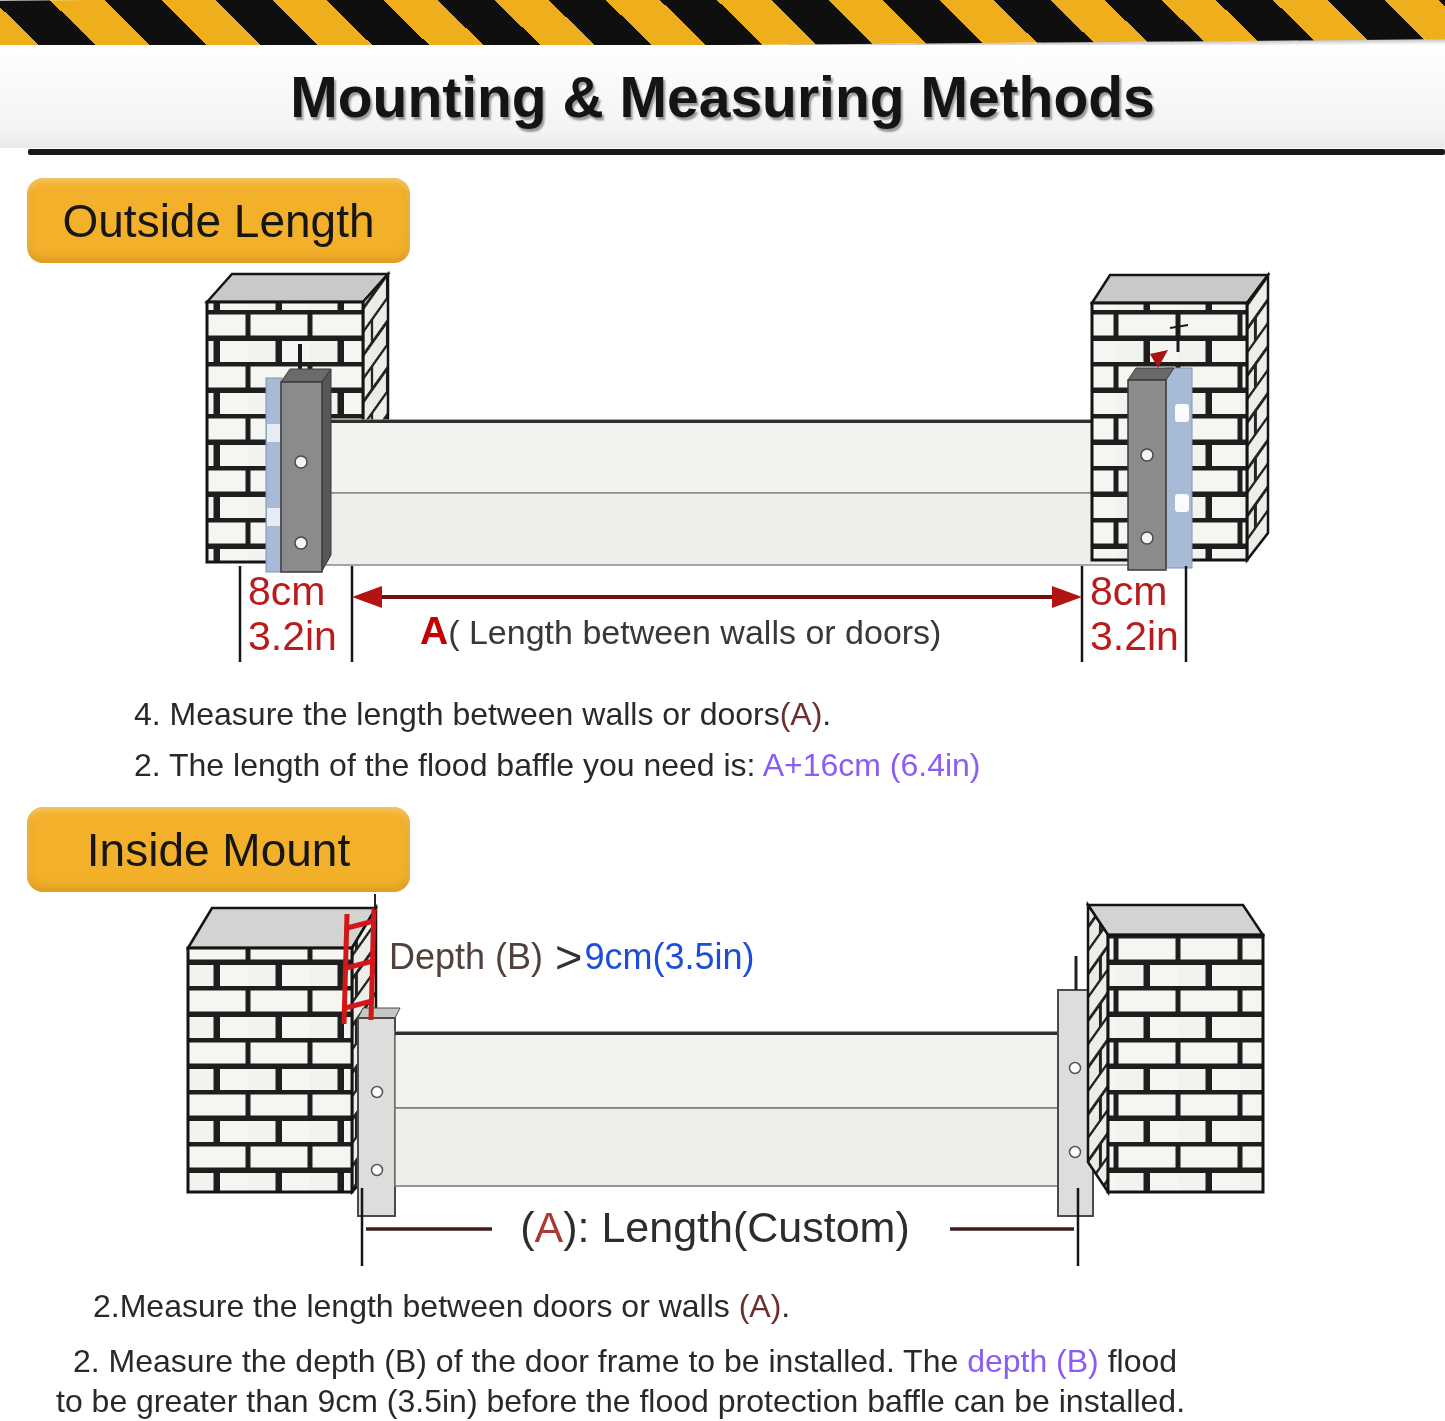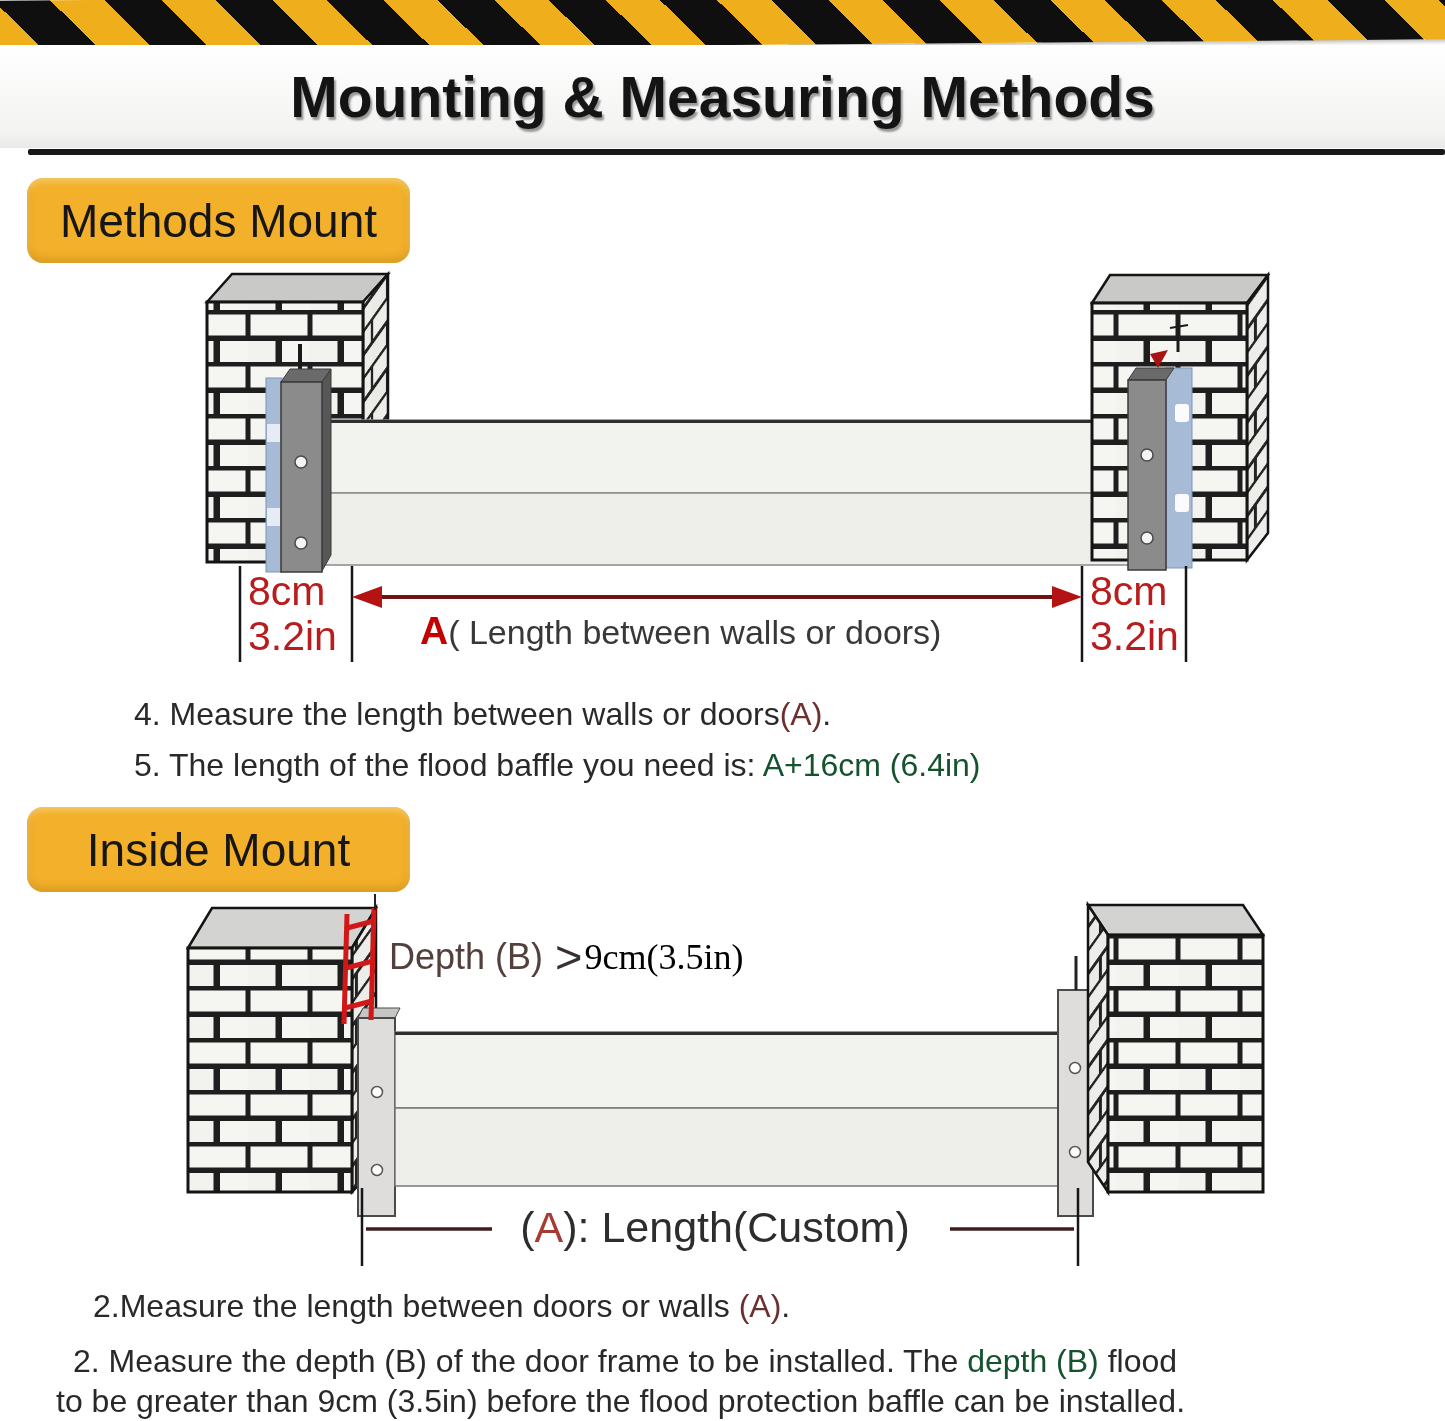--- a/index.html
+++ b/index.html
@@ -27,43 +27,43 @@
   .dim{position:absolute;font-size:41px;color:#b91c1c;line-height:45px;white-space:nowrap;}
   #out-left-measure{left:248px;top:569px;}
   #out-right-measure{left:1090px;top:569px;}
   .span-label{position:absolute;left:420px;top:609px;width:650px;
               font-size:34px;color:#383838;white-space:nowrap;}
   .span-label .a-big{color:#c40000;font-weight:700;font-size:39px;}
   .step{position:absolute;font-size:32px;color:#292929;white-space:nowrap;}
   #out-step1{left:134px;top:696px;}
   #out-step2{left:134px;top:747px;}
   .accent-soft{color:#6d2f2f;}
-  .accent-red{color:#14532d;}
+  .accent-red{color:#8b5cf6;}
   #in-depth{position:absolute;left:389px;top:929px;font-size:36px;color:#52403c;white-space:nowrap;}
   #in-depth .gt{font-size:47px;color:#38302f;vertical-align:-4px;padding:0 2px;}
-  #in-depth .val{color:#000000;font-family:Liberation Serif, serif;}
+  #in-depth .val{color:#1d4ed8;}
   #in-length{position:absolute;left:450px;top:1203px;width:530px;text-align:center;
              font-size:43px;color:#2d2d2d;white-space:nowrap;}
   #in-length .a-mid{color:#a93a32;}
   #in-step1{left:93px;top:1288px;}
   #in-step2-l1{left:73px;top:1343px;}
   #in-step2-l2{left:56px;top:1383px;}
 </style>
 </head>
 <body>
 
 <div class="page">
 
   <div class="hazard"></div>
   <div class="title-band">
     <h1>Mounting &amp; Measuring Methods</h1>
   </div>
   <div class="title-rule"></div>
 
-  <div class="pill" id="outside-label">Methods Mount</div>
+  <div class="pill" id="outside-label">Outside Length</div>
   <div class="pill" id="inside-label">Inside Mount</div>
 
   <svg class="diagram-svg" viewBox="0 0 1445 1421" xmlns="http://www.w3.org/2000/svg">
     <defs>
       <pattern id="brick" width="62" height="52" patternUnits="userSpaceOnUse">
         <rect width="62" height="52" fill="#1e1e1e"></rect>
         <rect x="2.5" y="2.5" width="57" height="21" fill="#f5f5f2"></rect>
         <rect x="0" y="29" width="27.5" height="21" fill="#f2f2ef"></rect>
         <rect x="34" y="29" width="28" height="21" fill="#f5f5f2"></rect>
       </pattern>
@@ -197,21 +197,21 @@
     <div>8cm</div>
     <div>3.2in</div>
   </div>
   <div class="span-label">
     <span class="a-big">A</span><span>( Length between walls or doors)</span>
   </div>
   <div class="step" id="out-step1">
     <span>4. Measure the length between walls or doors</span><span class="accent-soft">(A)</span><span>.</span>
   </div>
   <div class="step" id="out-step2">
-    <span>5. The length of the flood baffle you need is: </span><span class="accent-red">A+16cm (6.4in)</span>
+    <span>2. The length of the flood baffle you need is: </span><span class="accent-red">A+16cm (6.4in)</span>
   </div>
 
   <div id="in-depth">
     <span>Depth (B) </span><span class="gt">&gt;</span><span class="val">9cm(3.5in)</span>
   </div>
   <div id="in-length">
     <span>(</span><span class="a-mid">A</span><span>): Length(Custom)</span>
   </div>
   <div class="step" id="in-step1">
     <span>2.Measure the length between doors or walls </span><span class="accent-soft">(A)</span><span>.</span>

